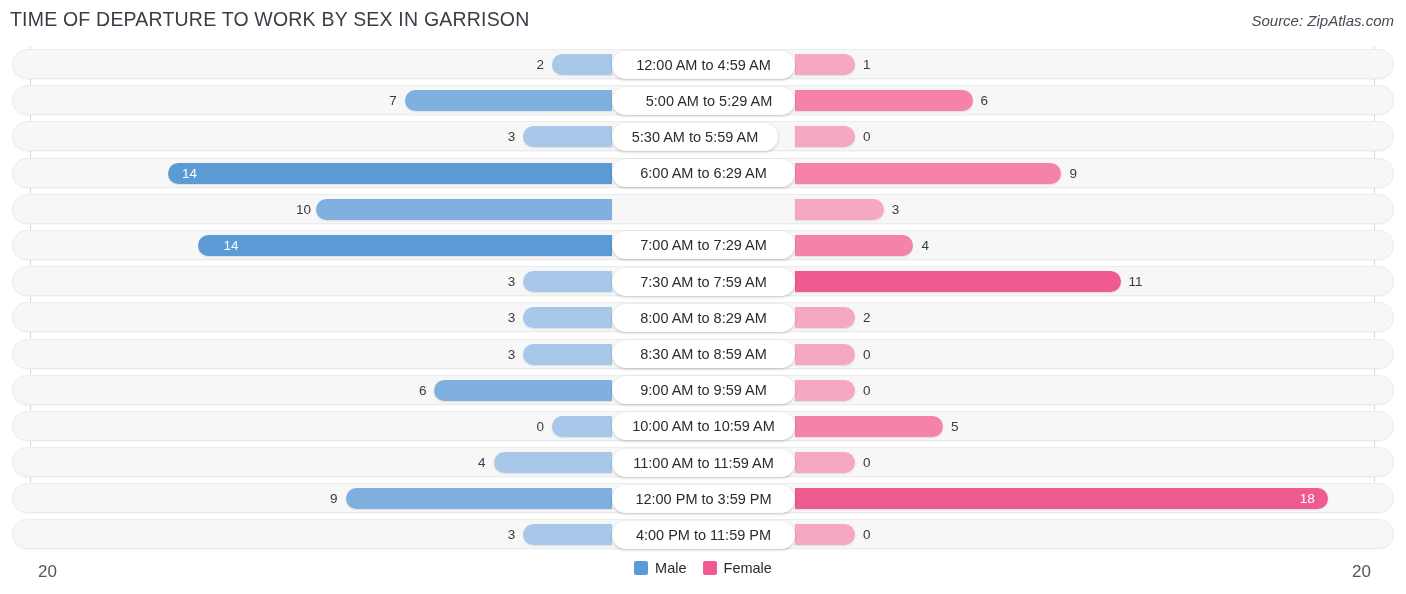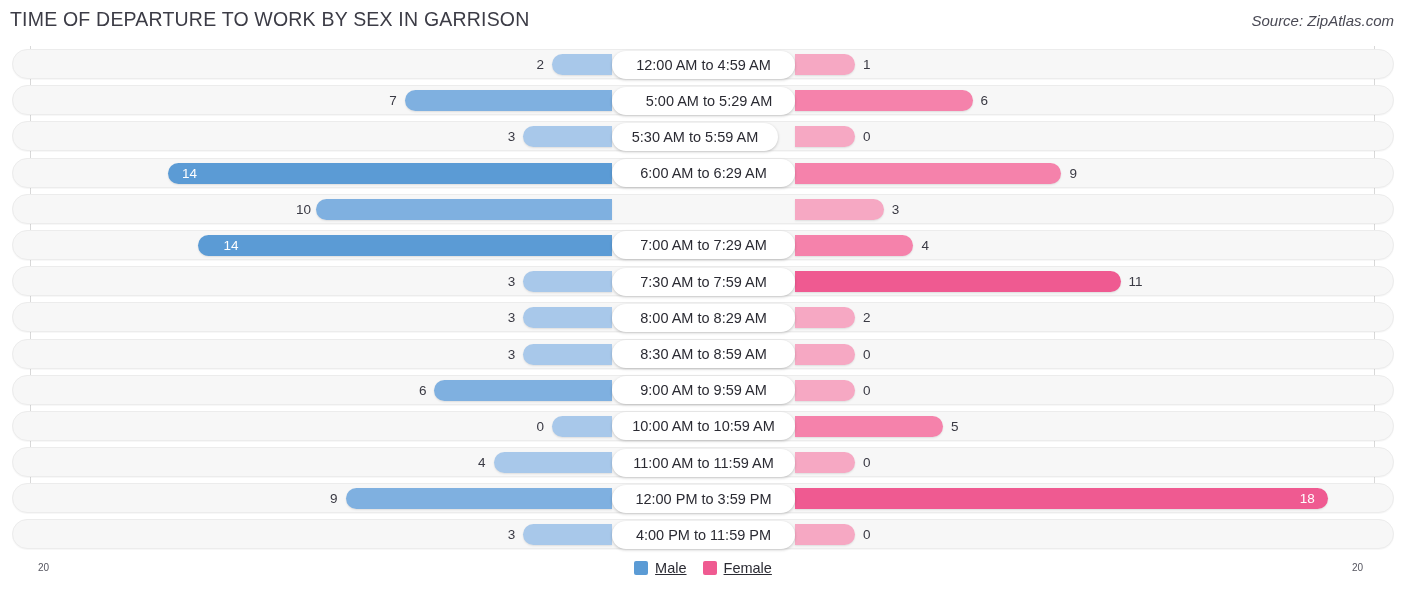--- a/index.html
+++ b/index.html
@@ -78,32 +78,32 @@
     border-radius: 15px;
     box-shadow: 0 1px 3px rgba(0,0,0,.22);
     font-size: 14.5px; color: #2b2b33;
     text-align: center; white-space: nowrap;
     z-index: 5;
   }
 
   
   .axis-end {
     position: absolute; top: 562px;
-    font-size: 10px; color: #55555f;
+    font-size: 17px; color: #55555f;
   }
   .axis-end.left  { left: 38px; }
   .axis-end.right { left: 1352px; }
 
   .legend {
     position: absolute; top: 560px; left: 0; width: 1406px;
     display: flex; justify-content: center; align-items: center; gap: 16px;
   }
   .legend-item { display: flex; align-items: center; gap: 7px; }
   .legend-swatch { width: 14px; height: 14px; border-radius: 2px; }
-  .legend-label { font-size: 14.5px; color: #2b2b33; text-decoration: underline; }
+  .legend-label { font-size: 14.5px; color: #2b2b33; }
 </style>
 </head>
 <body>
 
 <div id="root">
 
   <div class="title">TIME OF DEPARTURE TO WORK BY SEX IN GARRISON</div>
   <div class="source">Source: ZipAtlas.com</div>
 
   <div class="plot">

